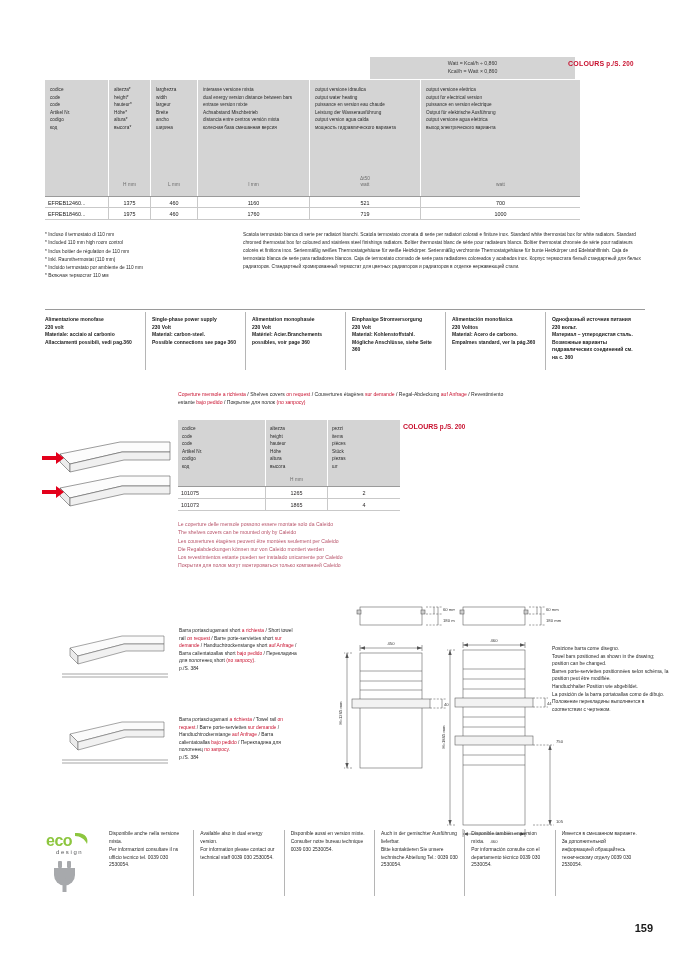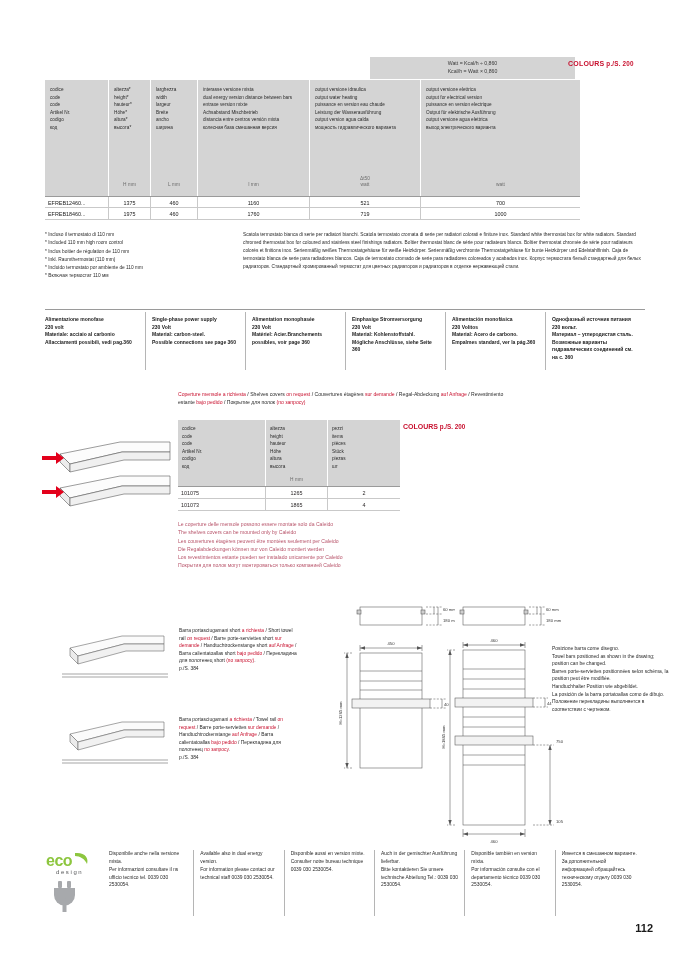--- a/index.html
+++ b/index.html
@@ -86,21 +86,21 @@
   .colours-tag-2 .ps { font-weight:bold; color:#c8102e; font-size:6.3px; }
 
   .caleido-note { position:absolute; left:178px; top:520px; width:340px; font-size:5.1px; line-height:1.62; color:#b8556b; }
 
   
   .desc-a { position:absolute; left:179px; top:627px; width:120px; font-size:4.9px; line-height:1.55; color:#2a2a2a; }
   .desc-b { position:absolute; left:179px; top:716px; width:120px; font-size:4.9px; line-height:1.55; color:#2a2a2a; }
   .pos-note { position:absolute; left:552px; top:645px; width:118px; font-size:4.9px; line-height:1.55; color:#2a2a2a; }
 
   
-  .eco-row { position:absolute; left:45px; top:850px; width:600px; display:flex; }
+  .eco-row { position:absolute; left:45px; top:830px; width:600px; display:flex;justify-content:flex-end; }
   .eco-logo { width:50px; position:relative; }
   .eco-box { width:92px; padding:0 6px; font-size:4.9px; line-height:1.6; color:#2a2a2a; }
   .eco-box + .eco-box { border-left:1px solid #b5b5b5; }
   .eco-first { margin-left:8px; }
   .page-num { position:absolute; right:24px; bottom:24px; font-size:11px; font-weight:bold; color:#1a1a1a; }
 
   
   .draw { position:absolute; }
   .dim-txt { font-size:4.2px; fill:#3a3a3a; font-family:"Liberation Sans", sans-serif; }
   .shelf-art { position:absolute; left:42px; top:432px; }
@@ -471,15 +471,15 @@
     <div class="eco-box" style="white-space:pre-line">Disponible aussi en version mixte.
 Consulter notre bureau technique 0039 030 2530054.</div>
     <div class="eco-box" style="white-space:pre-line">Auch in der gemischter Ausführung lieferbar.
 Bitte kontaktieren Sie unsere technische Abteilung Tel.: 0039 030 2530054.</div>
     <div class="eco-box" style="white-space:pre-line">Disponible también en version mixta.
 Por información consulte con el departamento técnico 0039 030 2530054.</div>
     <div class="eco-box" style="white-space:pre-line">Имеется в смешанном варианте.
 За дополнительной информацией обращайтесь техническому отделу 0039 030 2530054.</div>
   </div>
 
-  <div class="page-num">112</div>
+  <div class="page-num">159</div>
 
 </div>
 
 </body></html>

